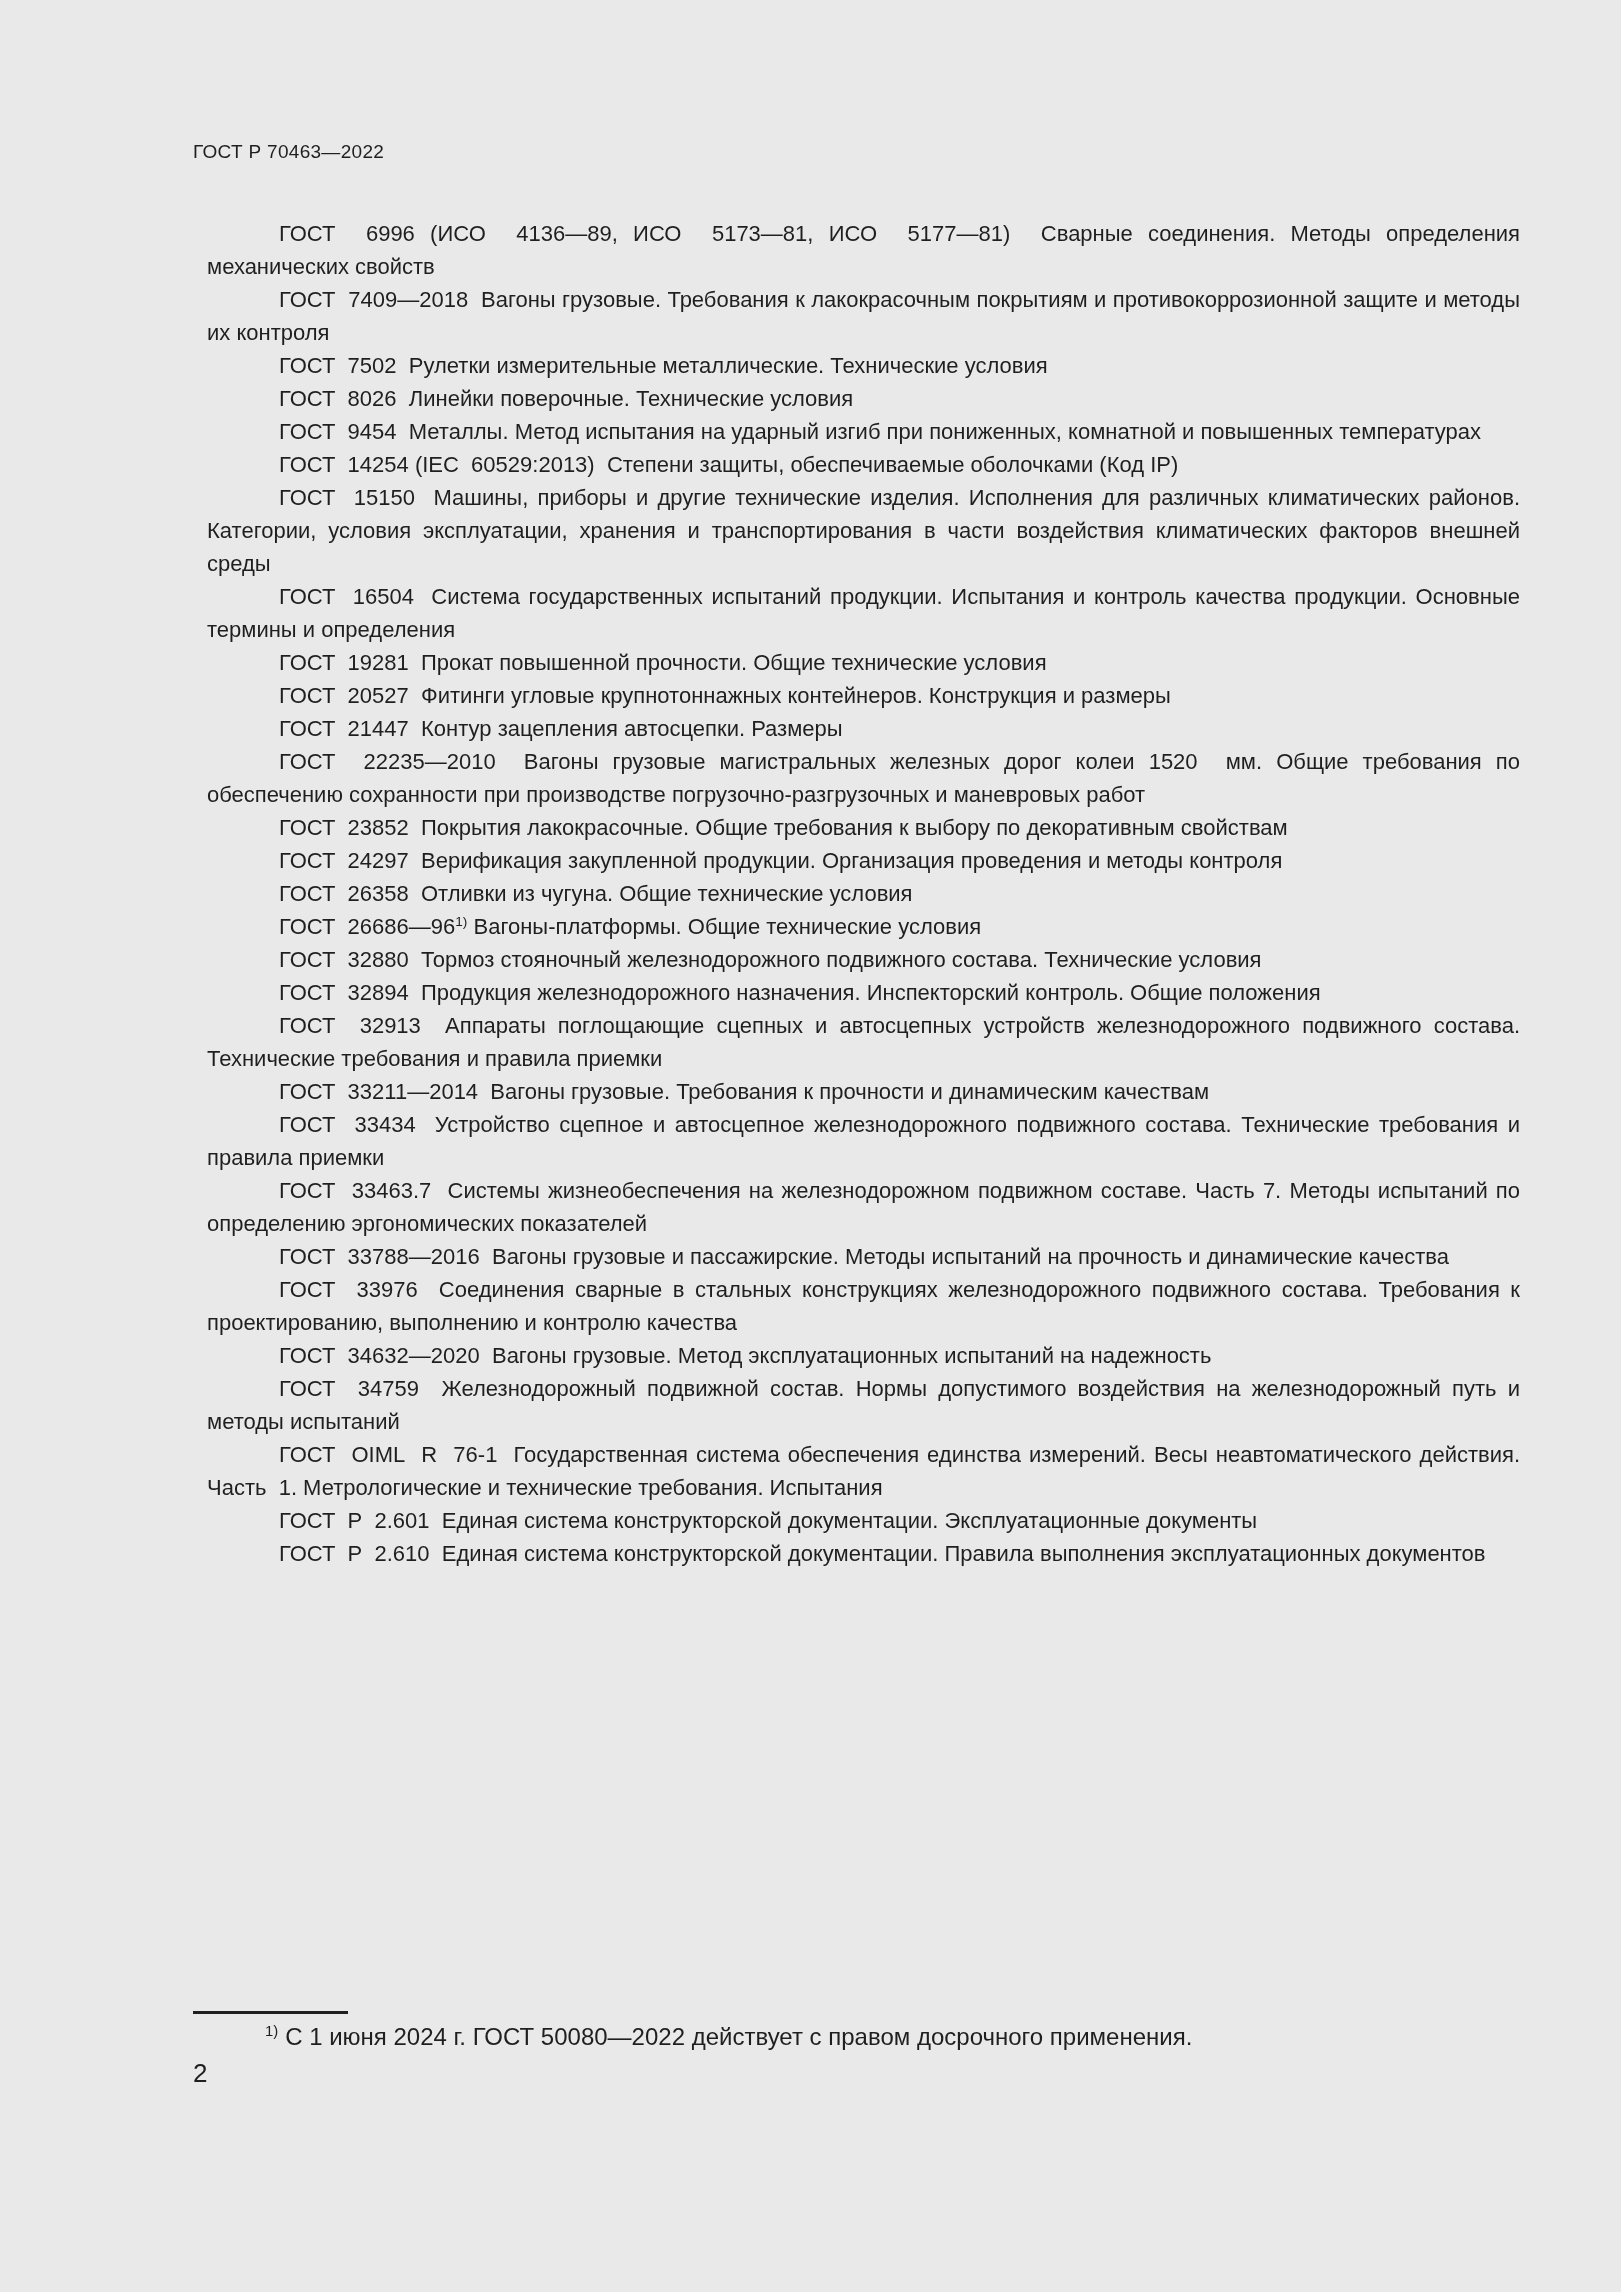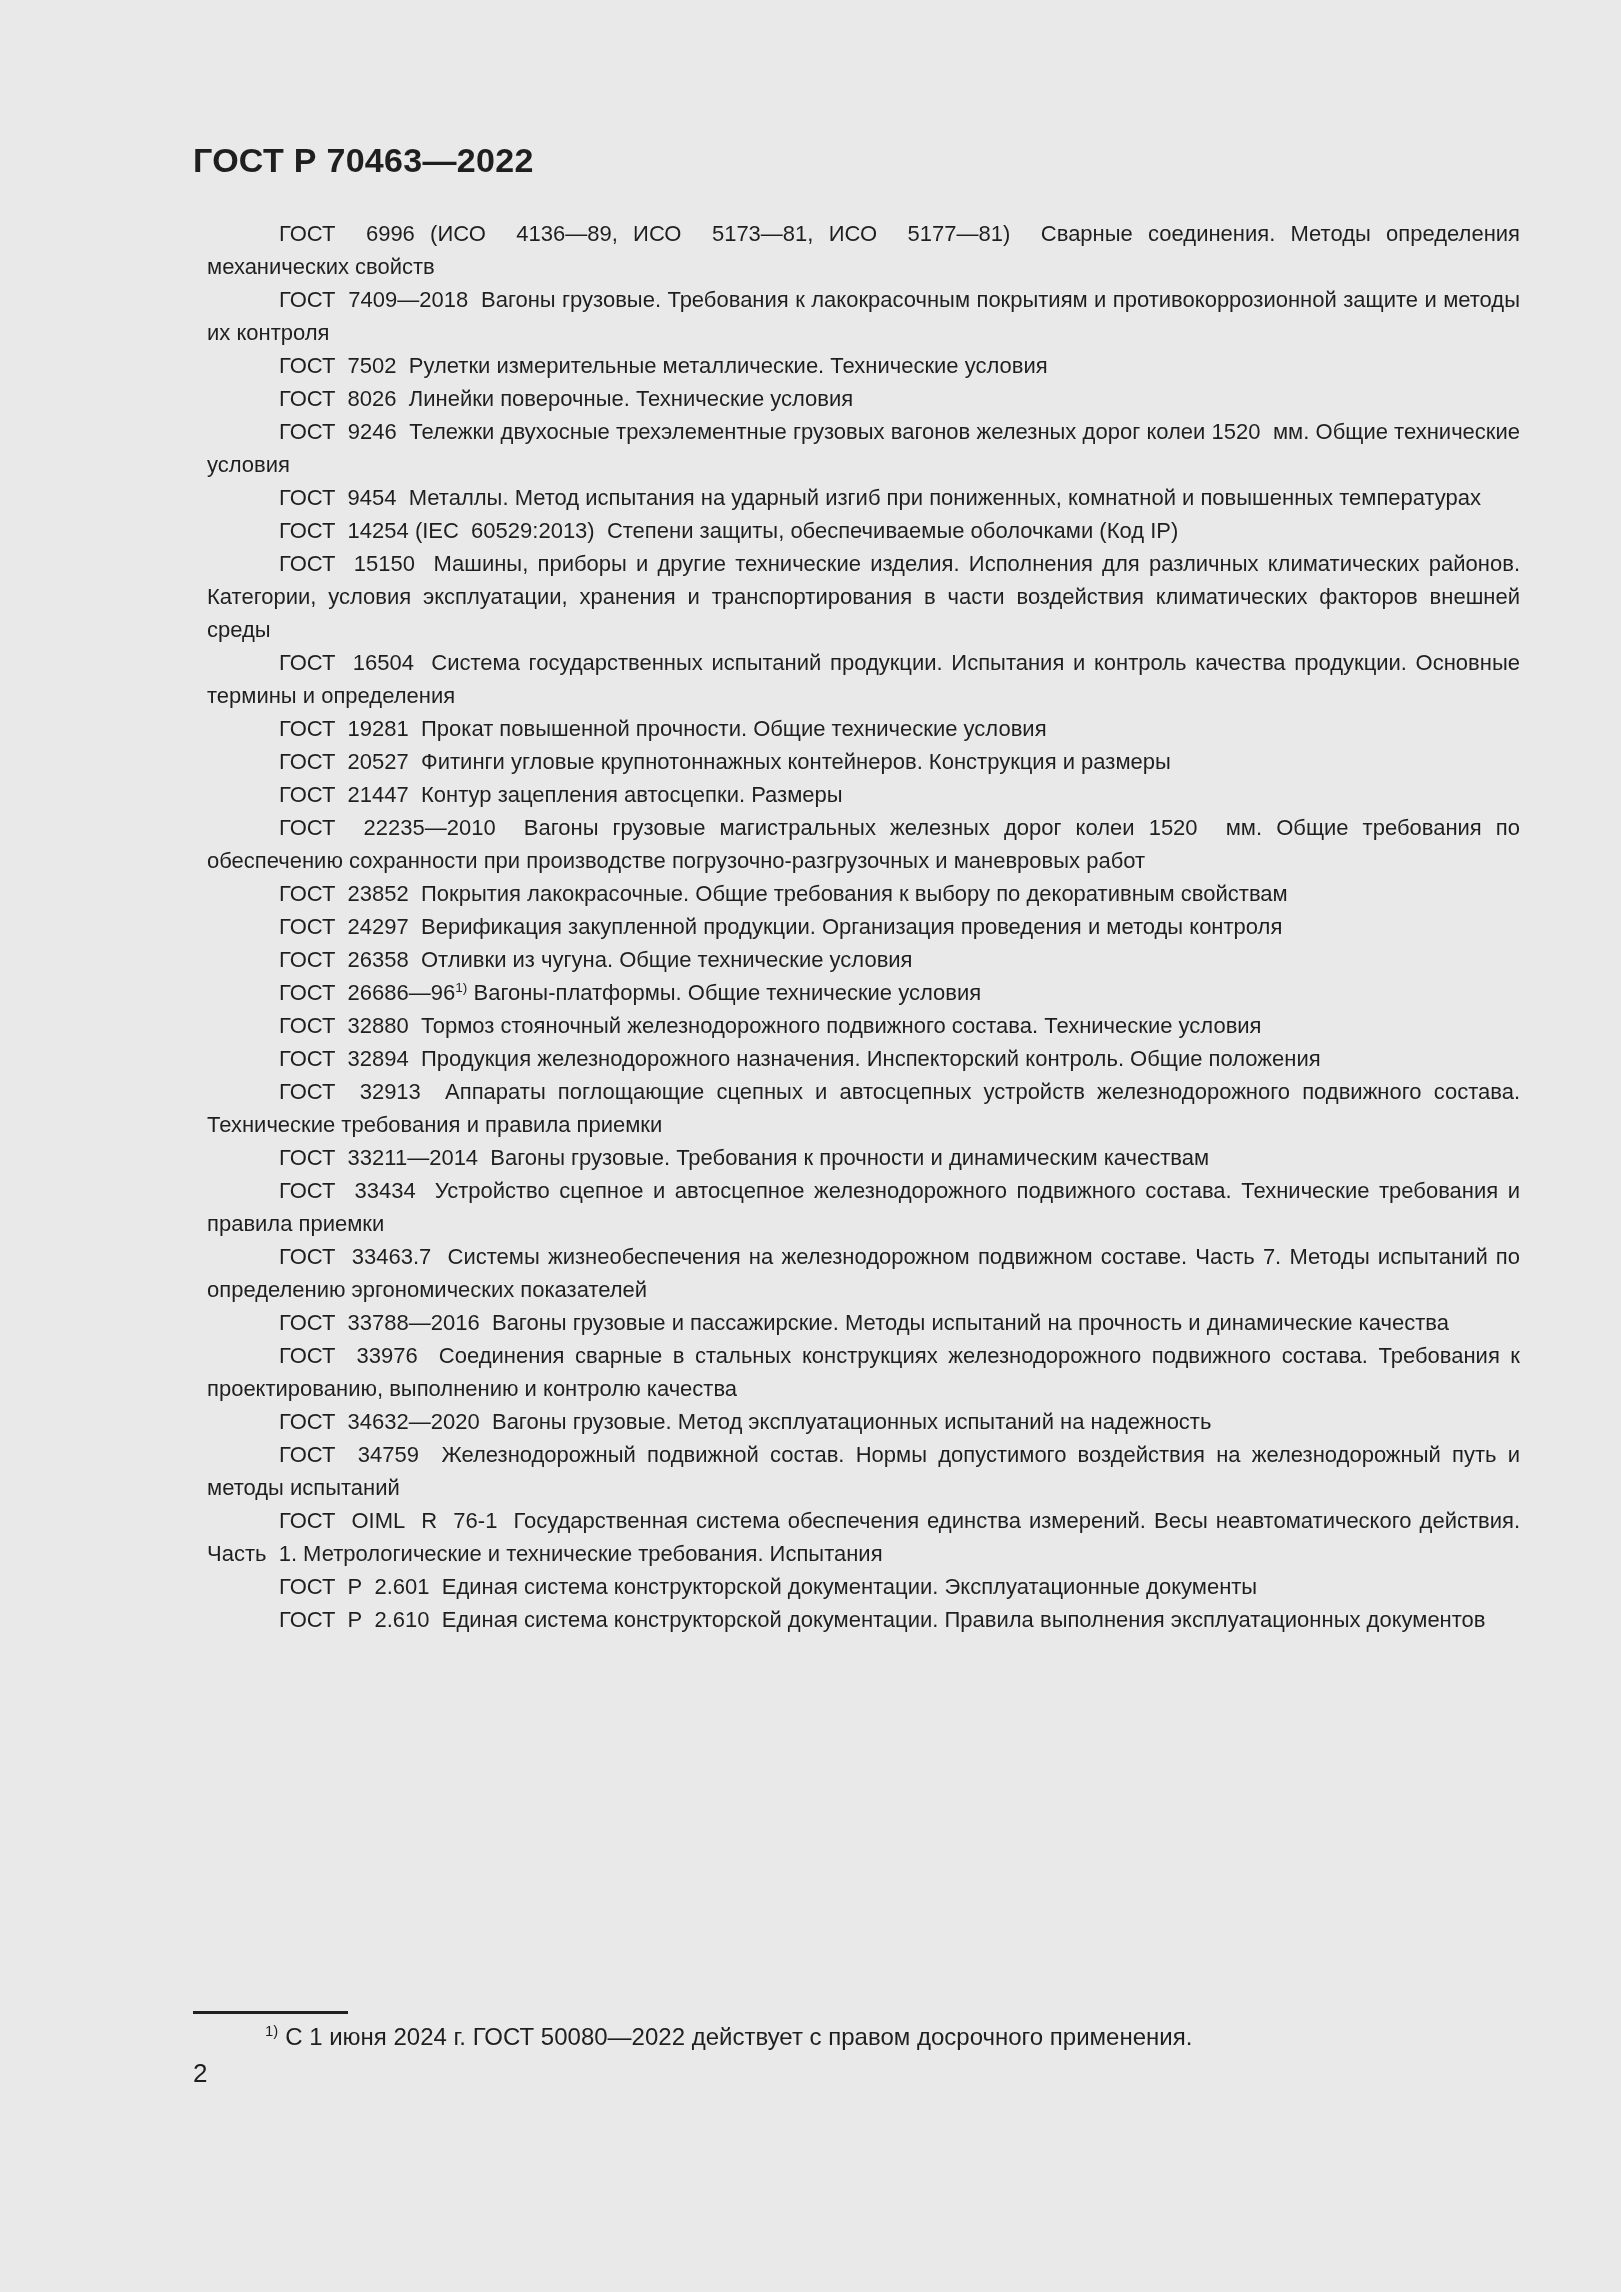--- a/index.html
+++ b/index.html
@@ -16,22 +16,22 @@
   .page {
     position: relative;
     width: 1621px;
     height: 2293px;
     overflow: hidden;
   }
   .doc-header {
     position: absolute;
     left: 193px;
     top: 141px;
-    font-size: 34px;
-    font-weight: bold;
+    font-size: 19px;
+    font-weight: normal;
     letter-spacing: 0.3px;
     white-space: nowrap;
   }
   .content {
     position: absolute;
     left: 207px;
     top: 217px;
     width: 1313px;
     font-size: 22px;
     line-height: 33px;
@@ -79,21 +79,20 @@
 
 <div class="page">
 
   <div class="doc-header">ГОСТ Р 70463—2022</div>
 
   <div class="content">
       <p class="ref">ГОСТ&nbsp; 6996&nbsp;(ИСО&nbsp; 4136—89, ИСО&nbsp; 5173—81, ИСО&nbsp; 5177—81)&nbsp; Сварные соединения. Методы определения механических свойств</p>
       <p class="ref">ГОСТ&nbsp; 7409—2018&nbsp; Вагоны грузовые. Требования к лакокрасочным покрытиям и противокоррозионной защите и методы их контроля</p>
       <p class="ref">ГОСТ&nbsp; 7502&nbsp; Рулетки измерительные металлические. Технические условия</p>
       <p class="ref">ГОСТ&nbsp; 8026&nbsp; Линейки поверочные. Технические условия</p>
-      <p class="ref">ГОСТ&nbsp; 9246&nbsp; Тележки двухосные трехэлементные грузовых вагонов железных дорог колеи 1520&nbsp; мм. Общие технические условия</p>
       <p class="ref">ГОСТ&nbsp; 9454&nbsp; Металлы. Метод испытания на ударный изгиб при пониженных, комнатной и повышенных температурах</p>
       <p class="ref">ГОСТ&nbsp; 14254&nbsp;(IEC&nbsp; 60529:2013)&nbsp; Степени защиты, обеспечиваемые оболочками (Код IP)</p>
       <p class="ref">ГОСТ&nbsp; 15150&nbsp; Машины, приборы и другие технические изделия. Исполнения для различных климатических районов. Категории, условия эксплуатации, хранения и транспортирования в части воздействия климатических факторов внешней среды</p>
       <p class="ref">ГОСТ&nbsp; 16504&nbsp; Система государственных испытаний продукции. Испытания и контроль качества продукции. Основные термины и определения</p>
       <p class="ref">ГОСТ&nbsp; 19281&nbsp; Прокат повышенной прочности. Общие технические условия</p>
       <p class="ref">ГОСТ&nbsp; 20527&nbsp; Фитинги угловые крупнотоннажных контейнеров. Конструкция и размеры</p>
       <p class="ref">ГОСТ&nbsp; 21447&nbsp; Контур зацепления автосцепки. Размеры</p>
       <p class="ref">ГОСТ&nbsp; 22235—2010&nbsp; Вагоны грузовые магистральных железных дорог колеи 1520&nbsp; мм. Общие требования по обеспечению сохранности при производстве погрузочно-разгрузочных и маневровых работ</p>
       <p class="ref">ГОСТ&nbsp; 23852&nbsp; Покрытия лакокрасочные. Общие требования к выбору по декоративным свойствам</p>
       <p class="ref">ГОСТ&nbsp; 24297&nbsp; Верификация закупленной продукции. Организация проведения и методы контроля</p>

